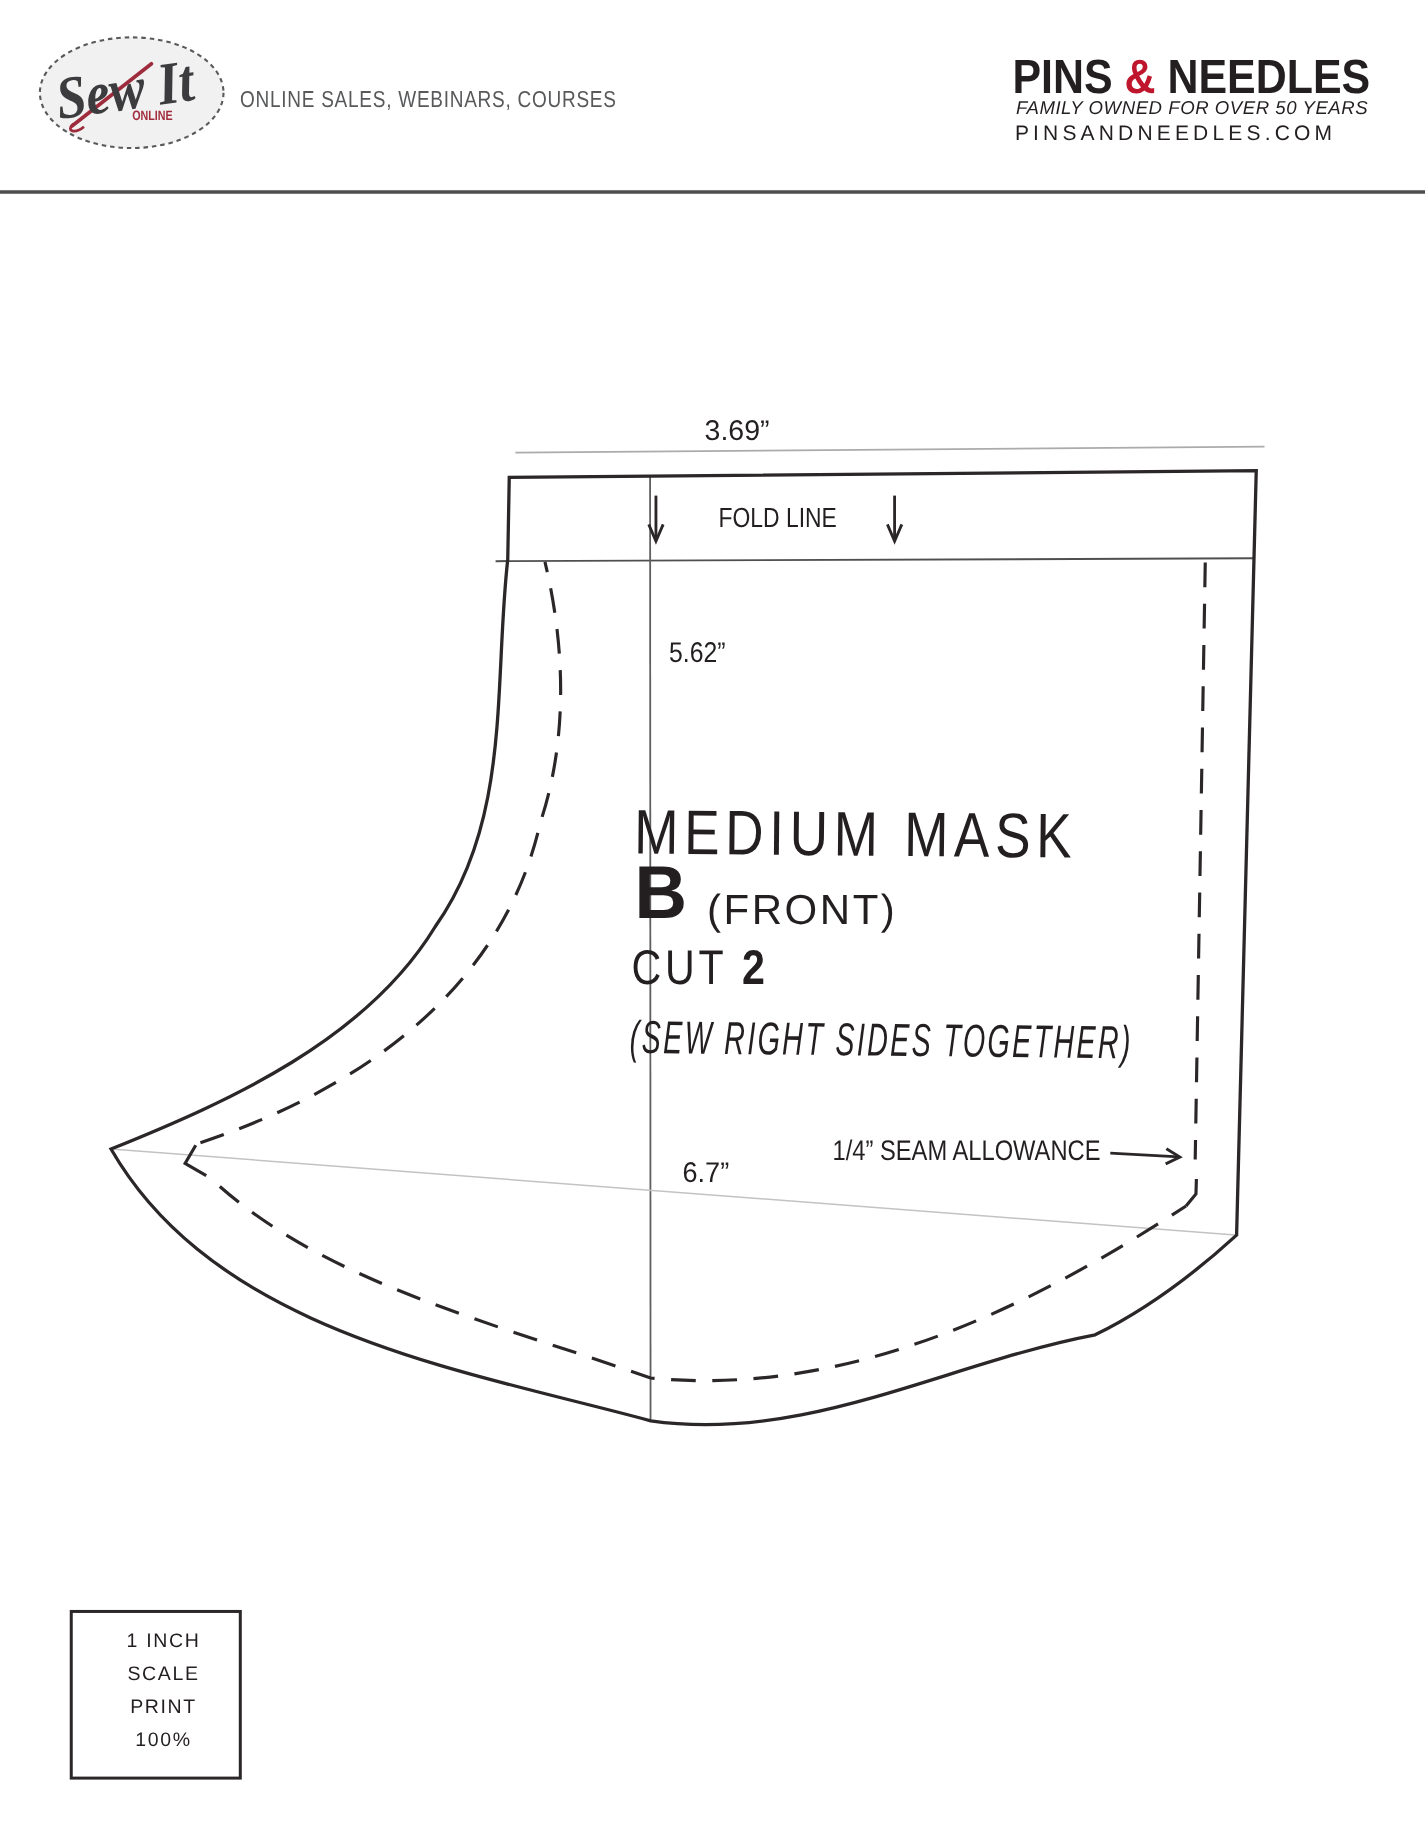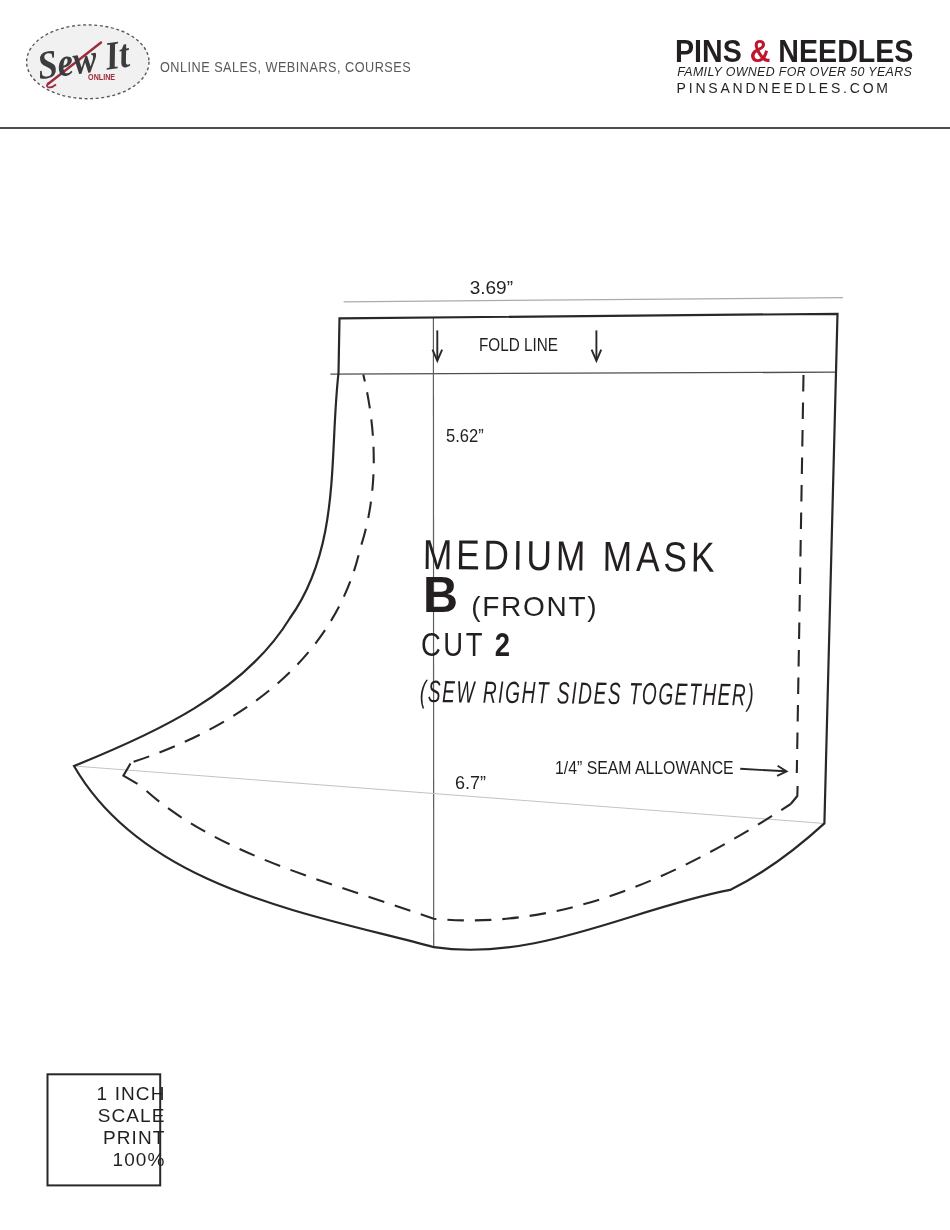--- a/index.html
+++ b/index.html
@@ -77,14 +77,14 @@
 <div class="abs" id="t562" style="left:446px;top:425.5px;font-size:19px;line-height:19px;transform:scaleX(0.87);transform-origin:0 0;">5.62”</div>
 <div class="abs" id="t67" style="left:454.6px;top:772.9px;font-size:19px;line-height:19px;transform:scaleX(0.95);transform-origin:0 0;">6.7”</div>
 <div class="abs" id="tseam" style="left:555.2px;top:759.1px;font-size:18.9px;line-height:18.9px;transform:scaleX(0.837);transform-origin:0 0;">1/4” SEAM ALLOWANCE</div>
 
 <div class="abs" id="tmask" style="left:422.9px;top:533.9px;font-size:42px;line-height:42px;letter-spacing:4.5px;transform:rotate(0.55deg) scaleX(0.843);transform-origin:0 0;">MEDIUM MASK</div>
 <div class="abs" id="tb" style="left:422.8px;top:570.3px;font-size:50px;line-height:50px;font-weight:bold;transform:scaleX(0.97);transform-origin:0 0;">B</div>
 <div class="abs" id="tfront" style="left:471.3px;top:593px;font-size:28px;line-height:28px;letter-spacing:1.7px;">(FRONT)</div>
 <div class="abs" id="tcut" style="left:420.8px;top:628.6px;font-size:32.5px;line-height:32.5px;letter-spacing:3px;transform:scaleX(0.845);transform-origin:0 0;">CUT <b>2</b></div>
 <div class="abs" id="tsew" style="left:419.5px;top:677.2px;font-size:30.8px;line-height:30.8px;font-style:italic;letter-spacing:2.5px;transform:rotate(0.6deg) scaleX(0.621);transform-origin:0 0;">(SEW RIGHT SIDES TOGETHER)</div>
 
-<div class="abs" id="tscale" style="left:47.5px;top:1082.6px;width:113px;padding-left:5px;font-size:19px;letter-spacing:1.1px;line-height:22.1px;text-align:right;">1 INCH<br>SCALE<br>PRINT<br>100%</div>
+<div class="abs" id="tscale" style="left:47.5px;top:1082.6px;width:113px;padding-left:5px;font-size:13px;letter-spacing:1.1px;line-height:22.1px;text-align:center;">1 INCH<br>SCALE<br>PRINT<br>100%</div>
 </div>
 
 </body></html>

